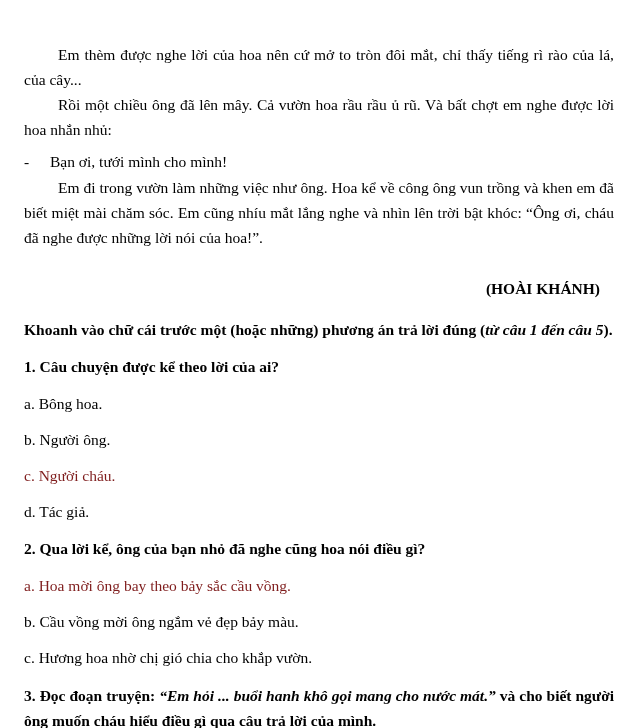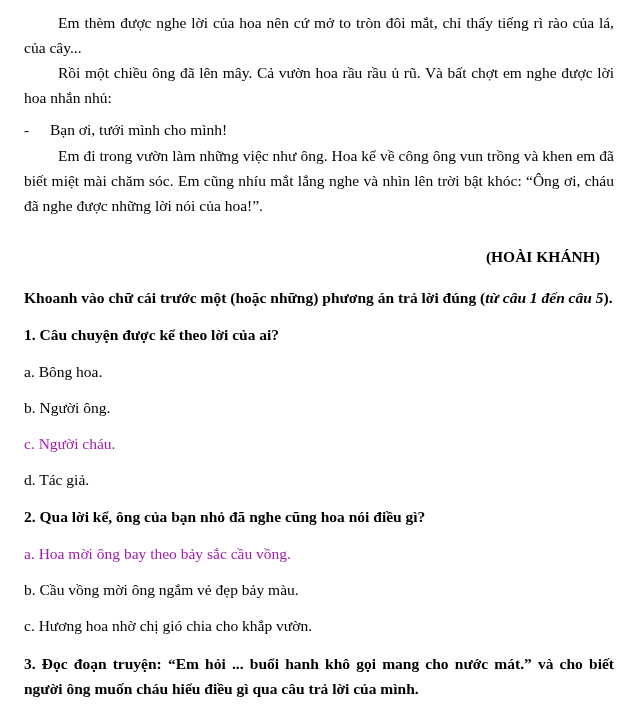--- a/index.html
+++ b/index.html
@@ -23,20 +23,21 @@
   }
   p {
     margin: 0 0 0 0;
     font-size: 15.5px;
     line-height: 1.62;
     text-align: justify;
     text-justify: inter-word;
   }
   .indent {
     text-indent: 34px;
+    margin-top: 32px;
   }
   .gap-md { margin-top: 0; }
 
   .dash-line {
     display: flex;
     font-size: 15.5px;
     line-height: 1.62;
     margin-top: 7px;
   }
   .dash-line .dash {
@@ -68,29 +69,30 @@
   }
 
   .question {
     font-weight: bold;
     font-size: 15.5px;
     line-height: 1.64;
     margin-top: 12px;
     text-align: justify;
   }
   .question .q-italic {
+    font-style: italic;
   }
 
   .answer {
     font-size: 15.5px;
     line-height: 1.62;
     margin-top: 11px;
   }
   .answer.red {
-    color: #a21caf;
+    color: #7f1d1d;
   }
   .q3 { margin-top: 13px; }
 </style>
 </head>
 <body>
 
 <div class="page">
 
   <p class="indent">Em thèm được nghe lời của hoa nên cứ mở to tròn đôi mắt, chỉ thấy tiếng rì rào của lá, của cây...</p>
 

